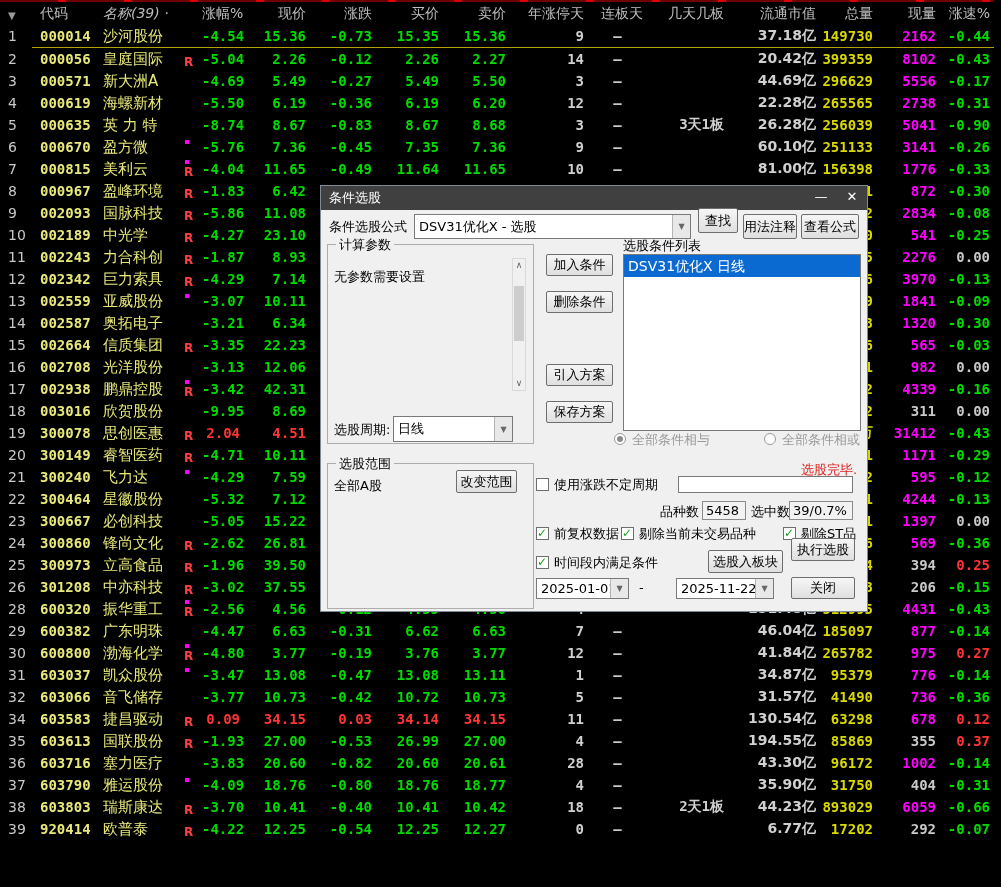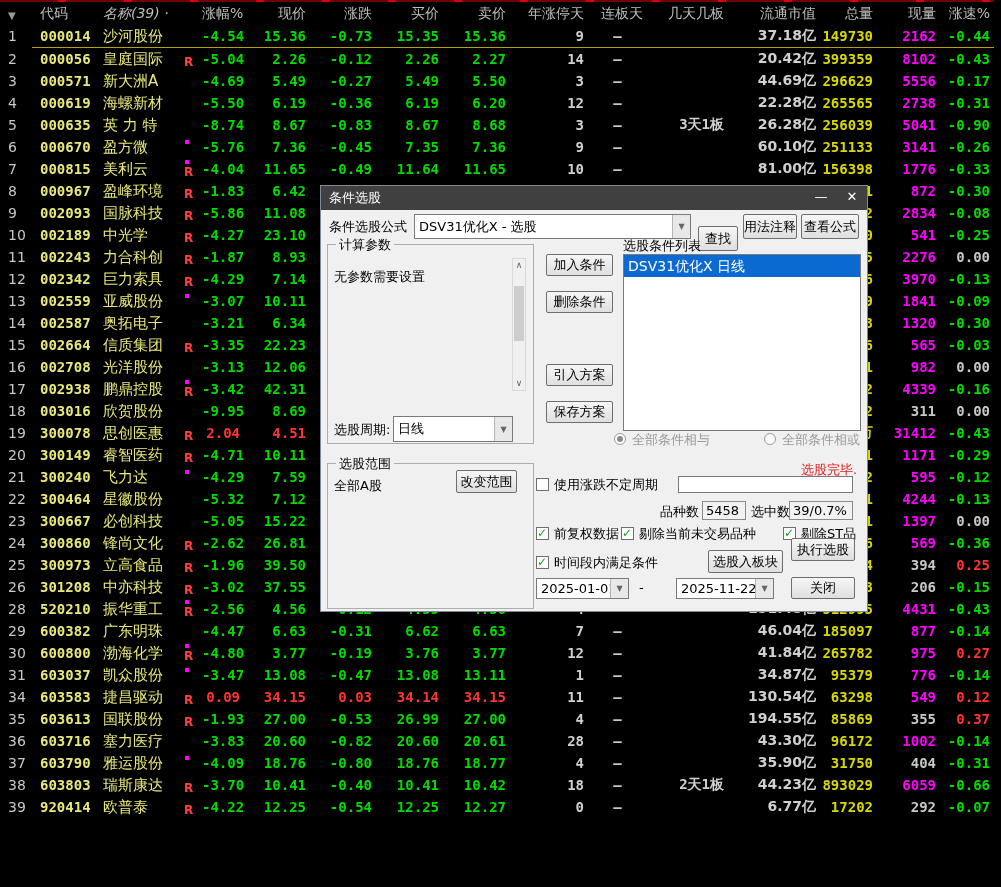--- a/index.html
+++ b/index.html
@@ -621,21 +621,21 @@
           <td class="wt"></td>
           <td class="dash"></td>
           <td class="wt"></td>
           <td class="cap"></td>
           <td class="vol">3</td>
           <td class="flat">206</td>
           <td class="down">-0.15</td>
         </tr>
         <tr>
           <td class="num">28</td>
-          <td class="code">520210</td>
+          <td class="code">600320</td>
           <td class="name">振华重工</td>
           <td class="mark">
             <span class="mk-dot"></span>
             <span class="mk-r">R</span>
           </td>
           <td class="down">-2.56</td>
           <td class="down">4.56</td>
           <td class="down">-0.12</td>
           <td class="down">4.55</td>
           <td class="down">4.56</td>
@@ -700,37 +700,55 @@
           <td class="down">13.11</td>
           <td class="wt">1</td>
           <td class="dash">–</td>
           <td class="wt"></td>
           <td class="cap">34.87亿</td>
           <td class="vol">95379</td>
           <td class="mag">776</td>
           <td class="down">-0.14</td>
         </tr>
         <tr>
+          <td class="num">32</td>
+          <td class="code">603066</td>
+          <td class="name">音飞储存</td>
+          <td class="mark"></td>
+          <td class="down">-3.77</td>
+          <td class="down">10.73</td>
+          <td class="down">-0.42</td>
+          <td class="down">10.72</td>
+          <td class="down">10.73</td>
+          <td class="wt">5</td>
+          <td class="dash">–</td>
+          <td class="wt"></td>
+          <td class="cap">31.57亿</td>
+          <td class="vol">41490</td>
+          <td class="mag">736</td>
+          <td class="down">-0.36</td>
+        </tr>
+        <tr>
           <td class="num">34</td>
           <td class="code">603583</td>
           <td class="name">捷昌驱动</td>
           <td class="mark">
             <span class="mk-r">R</span>
           </td>
           <td class="up">0.09</td>
           <td class="up">34.15</td>
           <td class="up">0.03</td>
           <td class="up">34.14</td>
           <td class="up">34.15</td>
           <td class="wt">11</td>
           <td class="dash">–</td>
           <td class="wt"></td>
           <td class="cap">130.54亿</td>
           <td class="vol">63298</td>
-          <td class="mag">549</td>
+          <td class="mag">678</td>
           <td class="up">0.12</td>
         </tr>
         <tr>
           <td class="num">35</td>
           <td class="code">603613</td>
           <td class="name">国联股份</td>
           <td class="mark">
             <span class="mk-r">R</span>
           </td>
           <td class="down">-1.93</td>
@@ -833,21 +851,21 @@
     <span>条件选股</span>
   </div>
   <span class="dlg-sys" style="left:487px;">—</span>
   <span class="dlg-sys" style="left:518px;">✕</span>
 
   <span class="lbl" style="left:8px;top:33px;">条件选股公式</span>
   <div class="combo" style="left:93px;top:28px;width:277px;height:25px;">
     <span class="ct">DSV31优化X  -  选股</span>
     <span class="ca">▼</span>
   </div>
-  <div class="btn" style="left:377px;top:40px;width:40px;height:25px;line-height:23px;">查找</div>
+  <div class="btn" style="left:377px;top:22px;width:40px;height:25px;line-height:23px;">查找</div>
   <div class="btn" style="left:422px;top:28px;width:54px;height:25px;line-height:23px;">用法注释</div>
   <div class="btn" style="left:480px;top:28px;width:58px;height:25px;line-height:23px;">查看公式</div>
 
   <div class="group" style="left:6px;top:58px;width:207px;height:200px;">
     <span>计算参数</span>
   </div>
   <span class="lbl" style="left:13px;top:83px;">无参数需要设置</span>
   <div class="sbar" style="left:191px;top:72px;height:133px;">
     <span class="sb-btn" style="top:0;">∧</span>
     <div class="sb-thumb" style="top:27px;height:55px;"></div>

